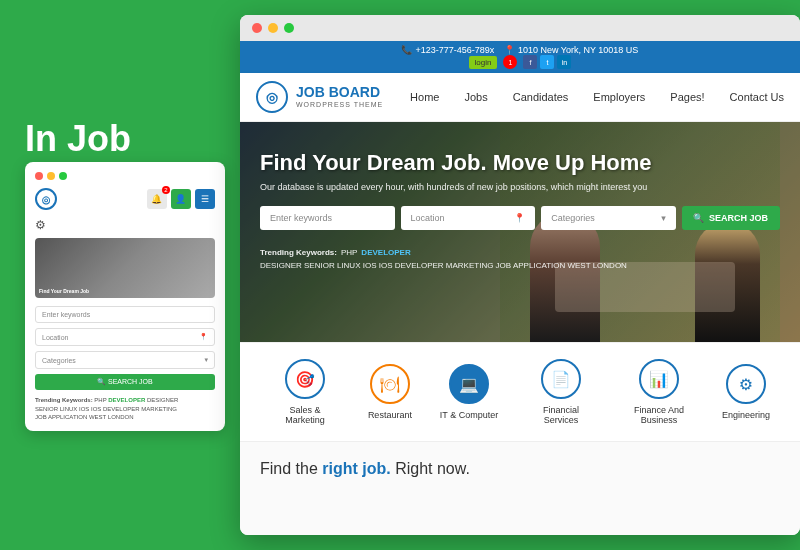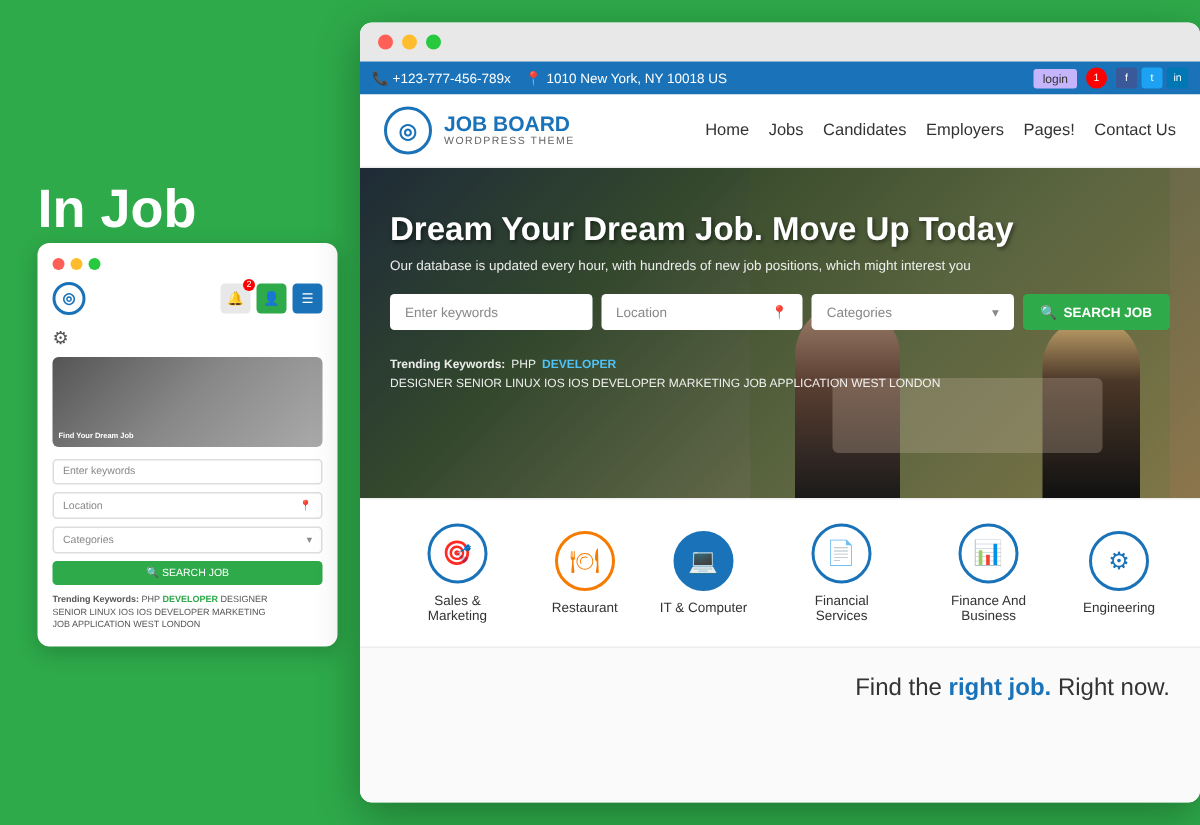--- a/index.html
+++ b/index.html
@@ -211,39 +211,40 @@
       height: 10px;
       border-radius: 50%;
     }
     .browser-dot:nth-child(1) { background: #ff5f56; }
     .browser-dot:nth-child(2) { background: #ffbd2e; }
     .browser-dot:nth-child(3) { background: #27c93f; }
 
     
     .site-topbar {
       background: #1a73b8;
-      padding: 4px 8px;
+      padding: 4px 28px;
       display: flex;
       align-items: center;
       justify-content: space-between;
       font-size: 9px;
       color: white;
+      flex-direction: column;
     }
     .topbar-left {
       display: flex;
       gap: 10px;
       align-items: center;
     }
     .topbar-right {
       display: flex;
       gap: 6px;
       align-items: center;
     }
     .topbar-login-btn {
-      background: #c4b5fd;
+      background: #84cc16;
       color: #333;
       padding: 2px 6px;
       border-radius: 2px;
       font-size: 8px;
     }
     .topbar-social {
       display: flex;
       gap: 3px;
     }
     .social-icon {
@@ -306,21 +307,21 @@
     }
     .site-logo-text small {
       display: block;
       font-size: 7px;
       font-weight: 300;
       color: #666;
       letter-spacing: 1px;
     }
     .site-nav-links {
       display: flex;
-      gap: 13px;
+      gap: 25px;
       align-items: center;
       font-size: 11px;
       color: #333;
     }
     .site-nav-links span {
       cursor: pointer;
     }
 
     
     .site-hero {
@@ -461,21 +462,21 @@
       font-size: 16px;
       color: #1a73b8;
     }
     .category-icon.orange { border-color: #f57c00; color: #f57c00; }
     .category-icon.active { background: #1a73b8; color: white; }
 
     
     .bottom-section {
       background: #fafafa;
       padding: 18px 20px 10px;
-      text-align: right;
+      text-align: left;
       border-top: 1px solid #eee;
       flex: 1;
     }
     .bottom-title {
       font-size: 16px;
       color: #333;
       margin-bottom: 6px;
     }
     .bottom-title strong { color: #1a73b8; }
     .bottom-sub {
@@ -604,21 +605,21 @@
 
     <div class="hero-people">
       <div style="position:absolute;right:0;top:0;bottom:0;width:100%;background:linear-gradient(135deg, rgba(60,80,40,0.4) 0%, rgba(100,120,60,0.3) 100%);"></div>
 
       <div style="position:absolute;bottom:0;left:30px;width:70px;height:130px;background:linear-gradient(180deg,#a0826d 0%,#5c4033 40%,#1a1a1a 100%);border-radius:35px 35px 0 0;"></div>
       <div style="position:absolute;bottom:0;right:20px;width:65px;height:120px;background:linear-gradient(180deg,#c9a96e 0%,#4a3728 35%,#111 100%);border-radius:32px 32px 0 0;"></div>
       <div style="position:absolute;bottom:30px;left:55px;right:45px;height:50px;background:rgba(200,180,160,0.3);border-radius:4px;"></div>
     </div>
 
     <div class="hero-content">
-      <div class="hero-title">Dream Your Dream Job. Move Up Today</div>
+      <div class="hero-title">Find Your Dream Job. Move Up Home</div>
       <div class="hero-sub">Our database is updated every hour, with hundreds of new job positions, which might interest you</div>
       <div class="hero-search">
         <div class="hero-input">
           <span>Enter keywords</span>
         </div>
         <div class="hero-select">
           <span>Location</span>
           <span>📍</span>
         </div>
         <div class="hero-categories">

